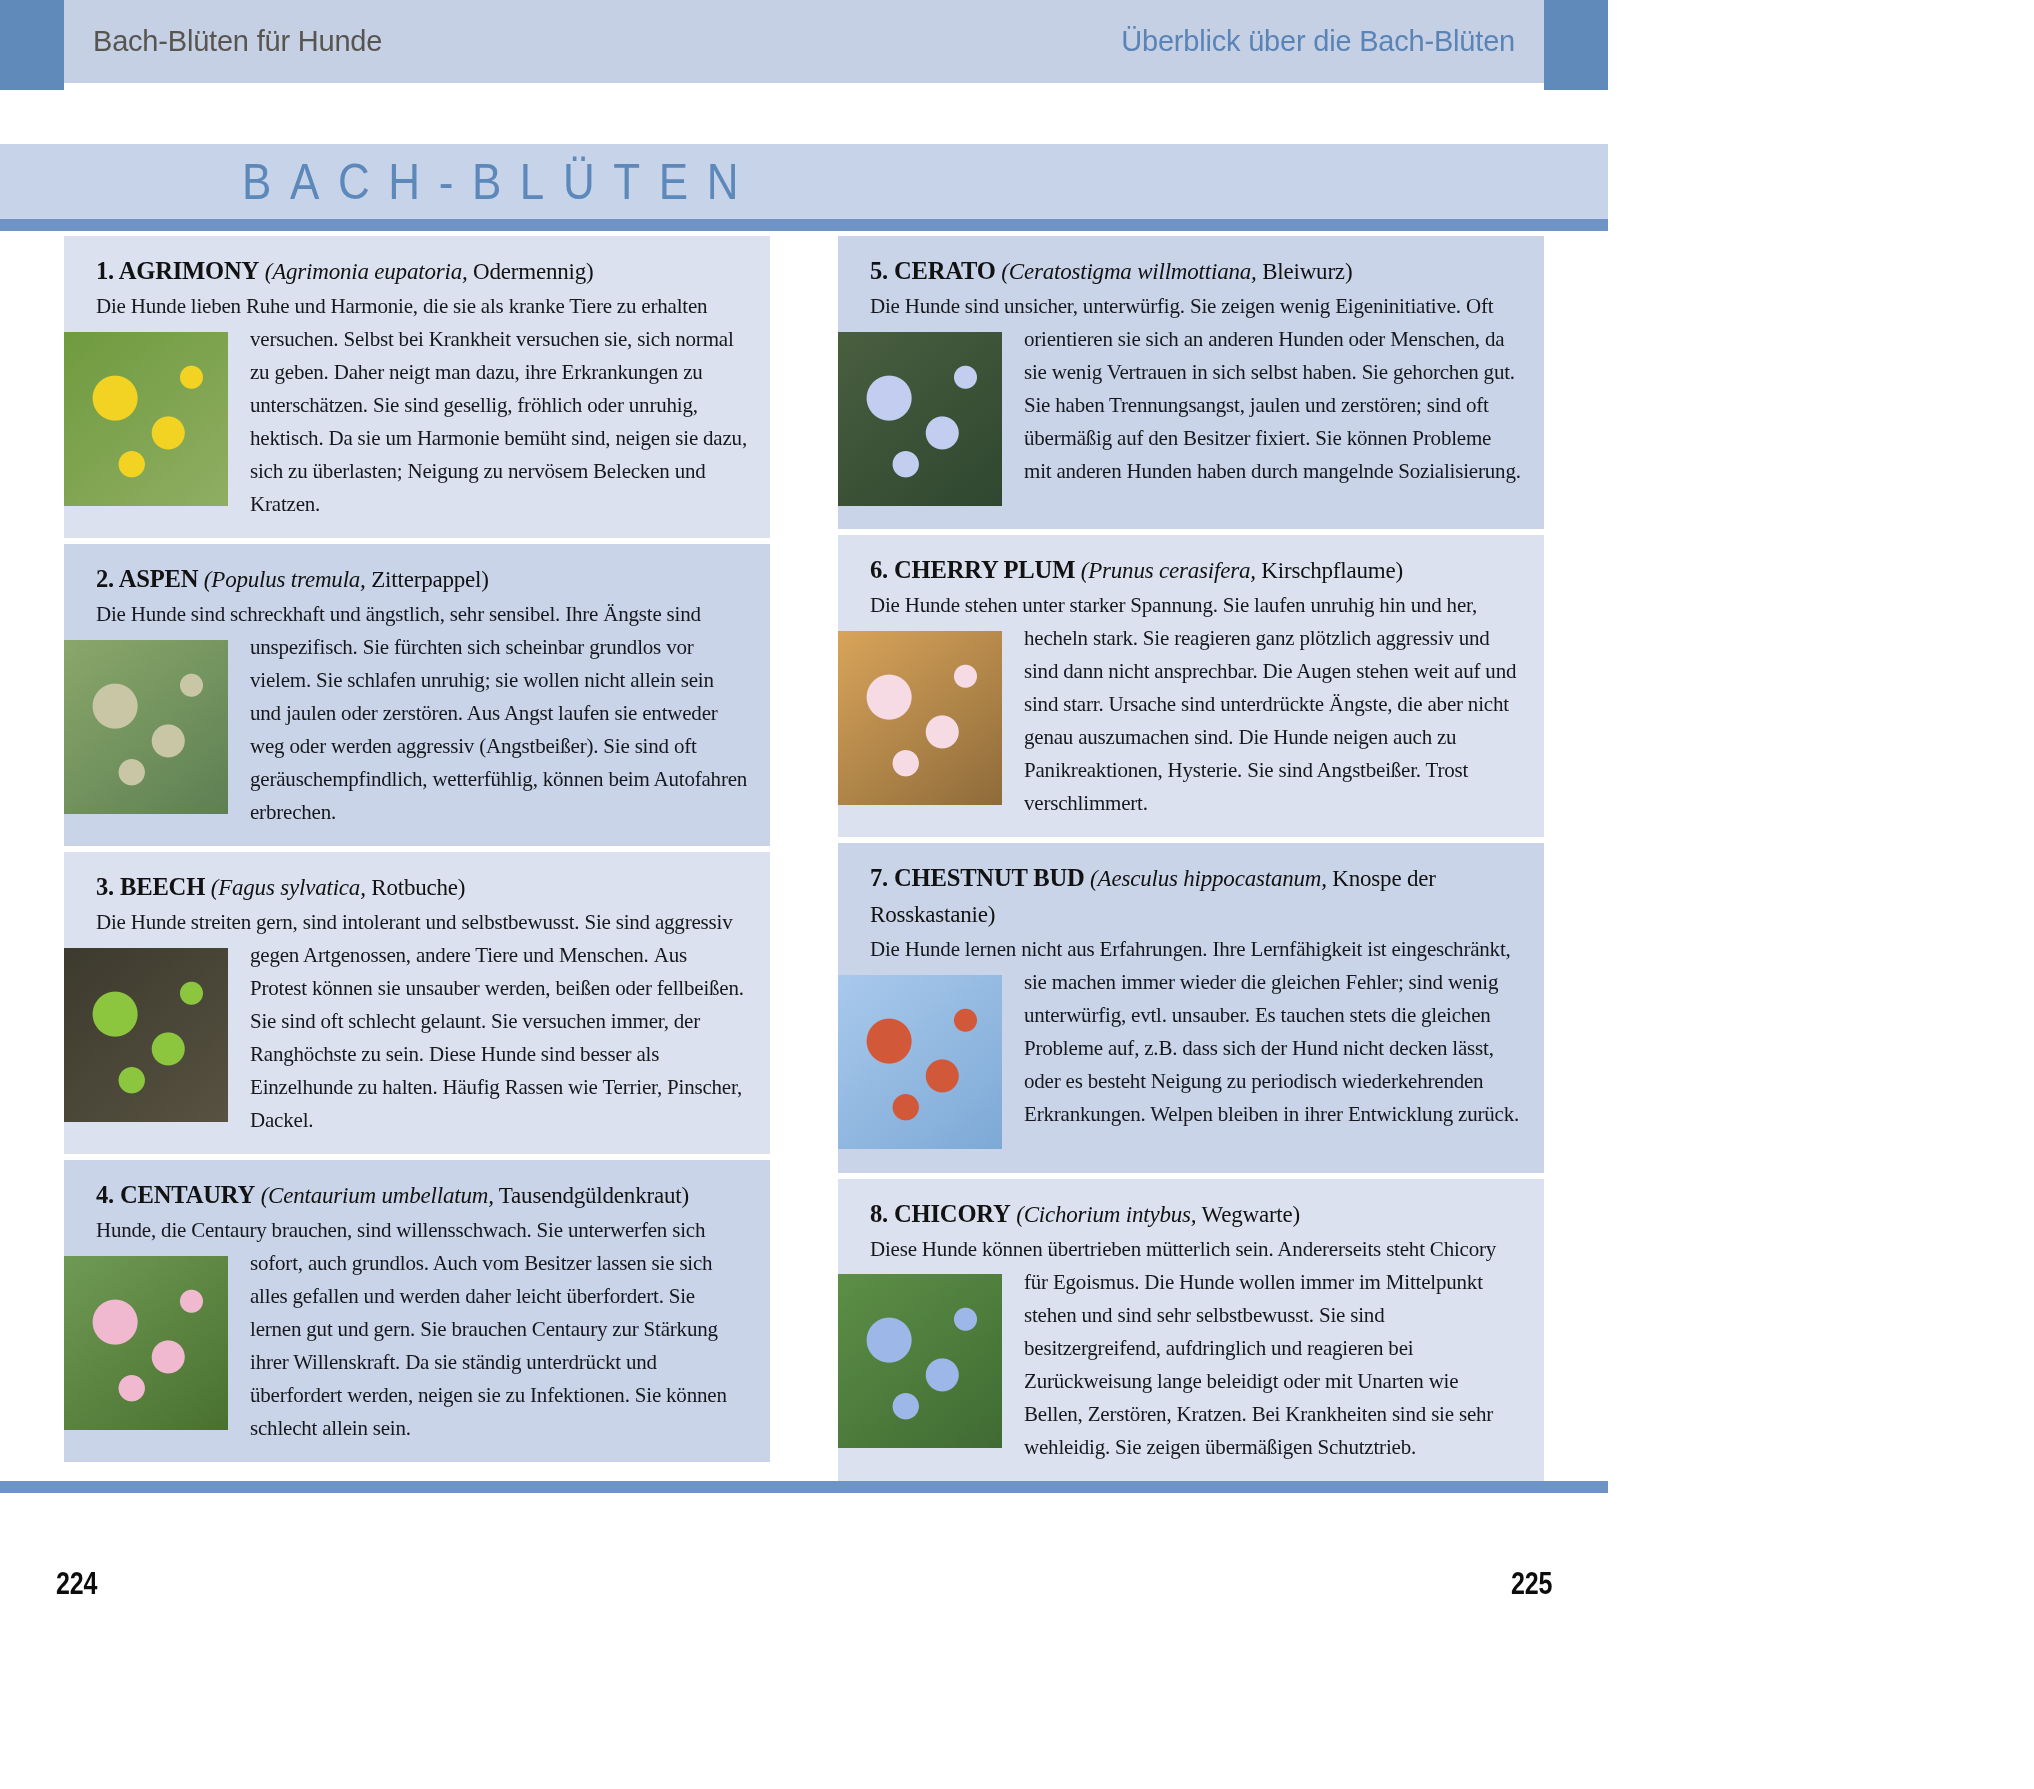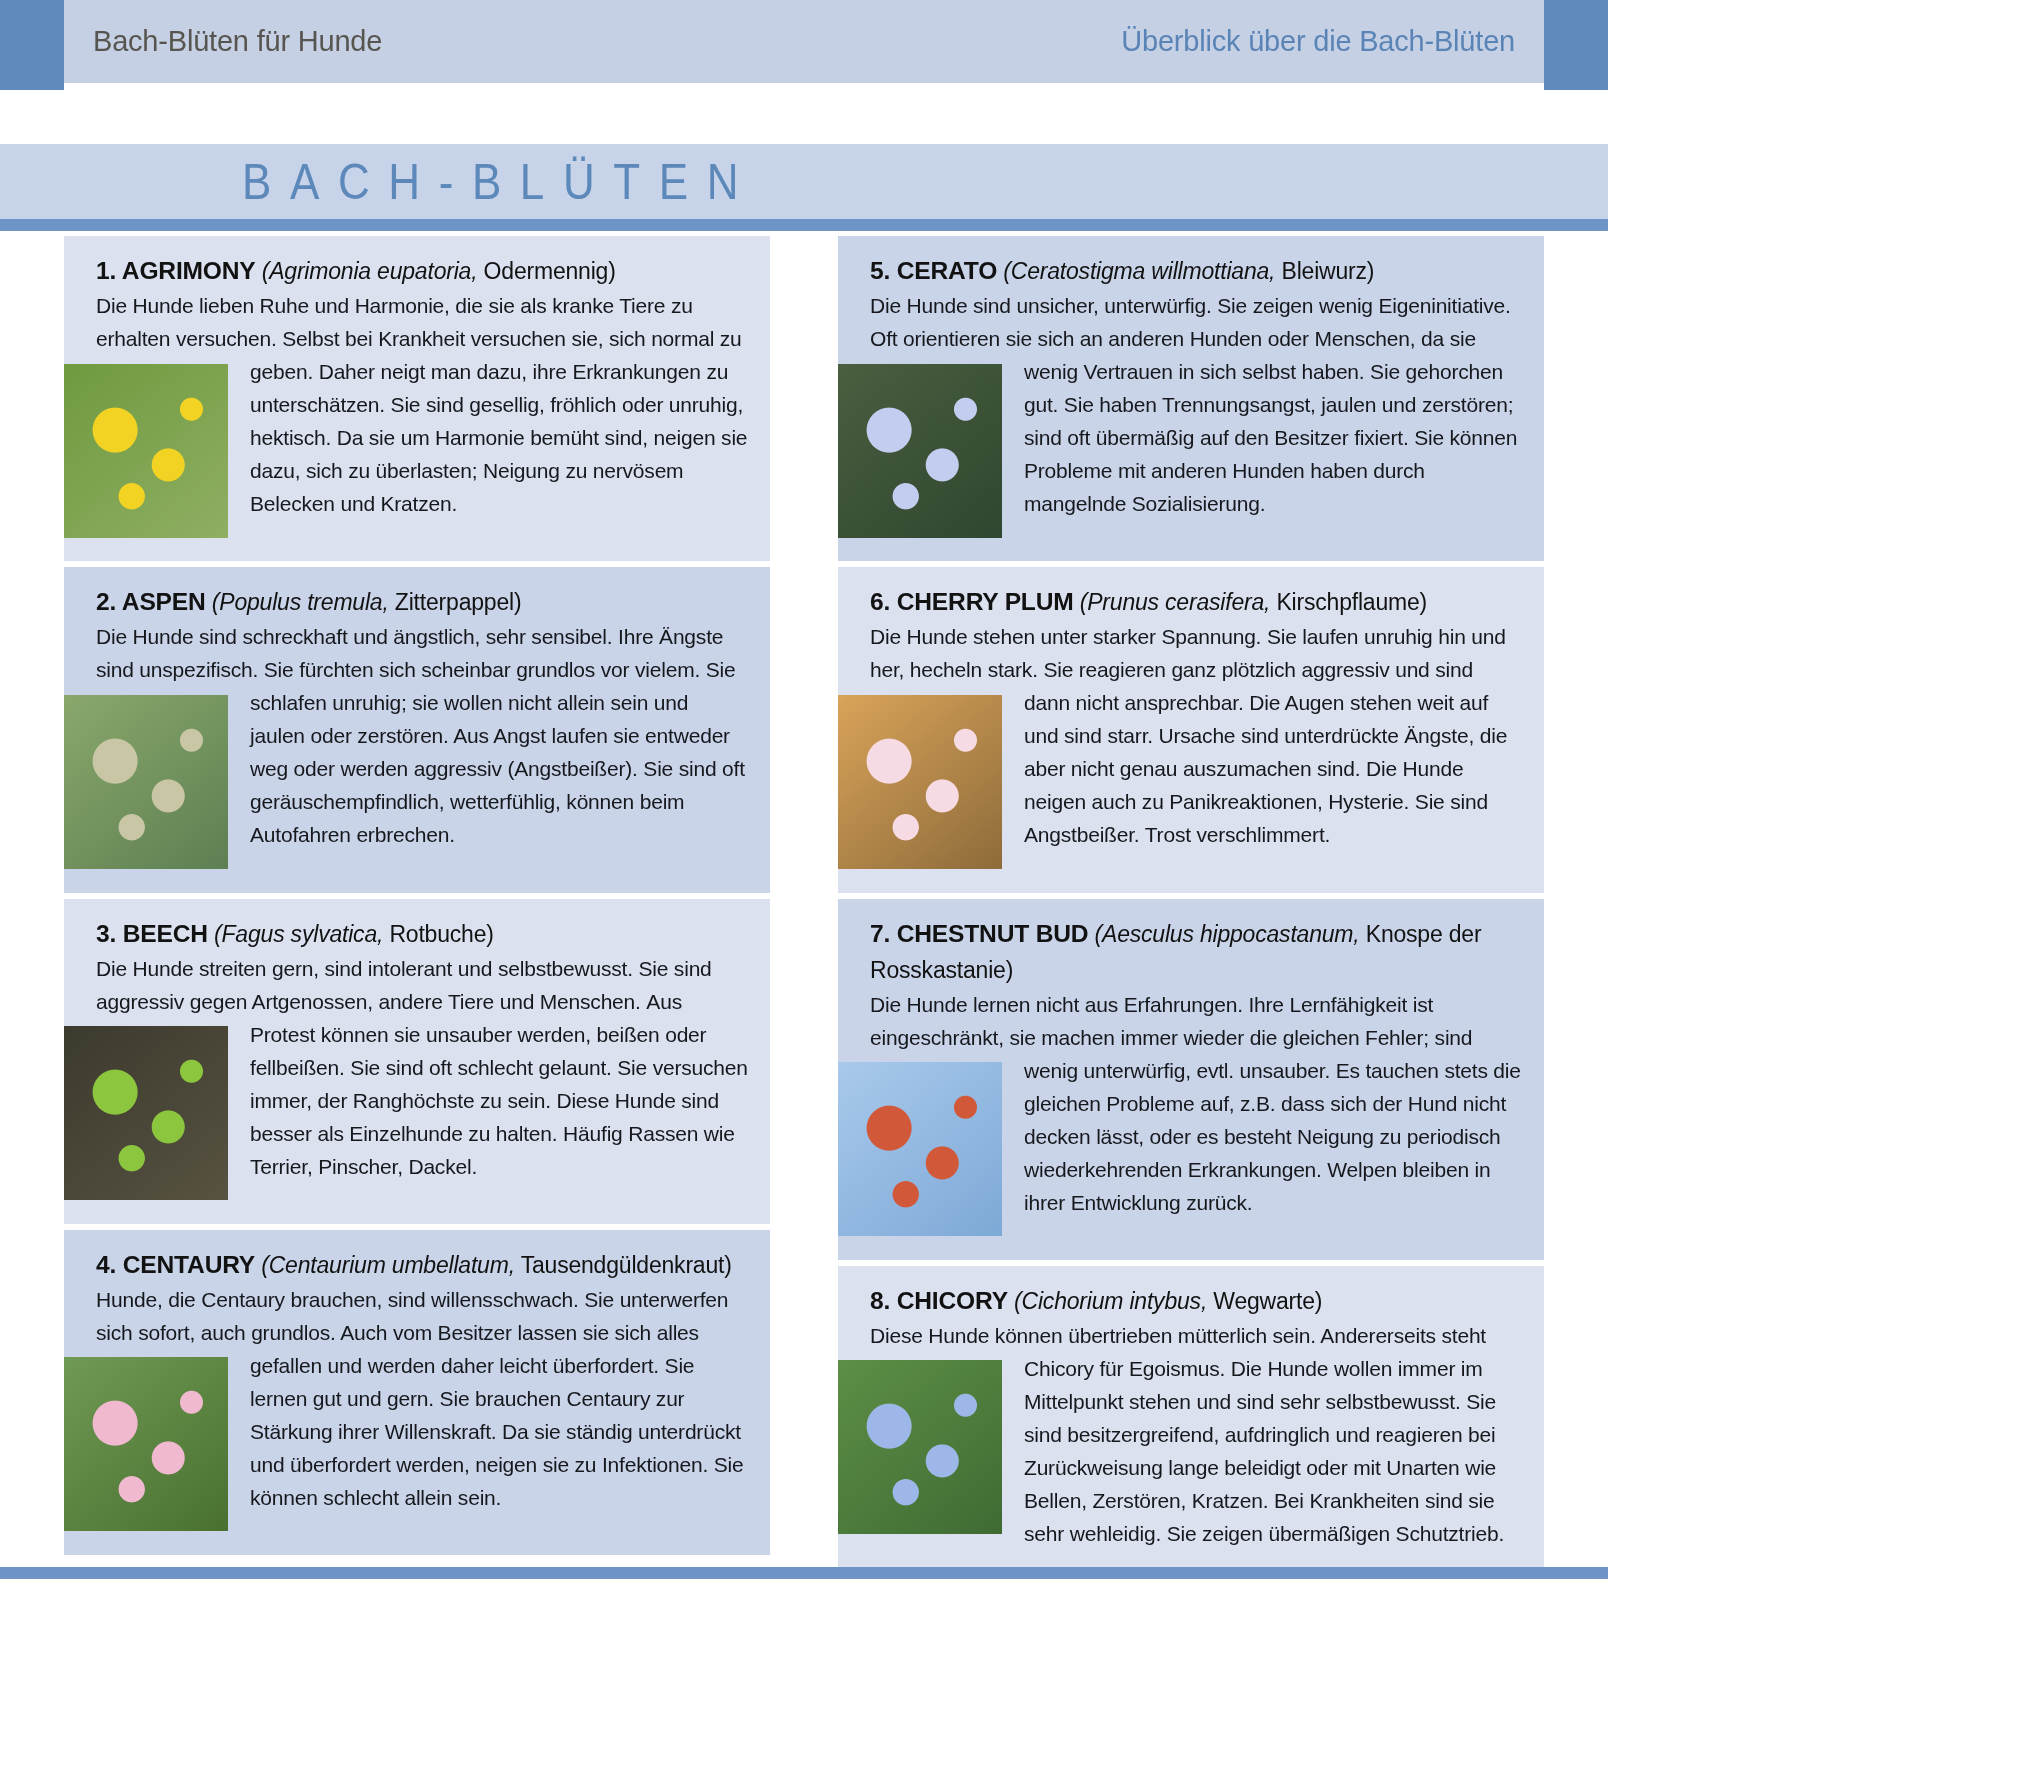--- a/index.html
+++ b/index.html
@@ -62,20 +62,21 @@
   }
   .band-strip{height:12px;background:var(--strip-blue);}
   .band-strip.top{margin-bottom:5.1px;}
 
   
   .content{
     display:flex;
     gap:68px;
     padding:0 64px;
     background:#ffffff;
+    font-family:Liberation Serif, serif;
   }
   .col{width:920px;display:flex;flex-direction:column;}
 
   .entry{
     padding:17px 22px 17px 32px;
     margin-bottom:6px;
     overflow:hidden; 
   }
   .entry:last-child{margin-bottom:0;}
   .tone-a{background:var(--tone-light);}
@@ -255,15 +256,19 @@
           <span>Mittelpunkt stehen und sind sehr selbstbewusst. Sie sind besitzergreifend, aufdringlich und reagieren bei Zurückweisung lange beleidigt oder mit Unarten wie Bellen, Zerstören, Kratzen. Bei Krankheiten sind sie sehr wehleidig. Sie zeigen übermäßigen Schutztrieb.</span>
         </p>
       </section>
 
     </div>
 
   </main>
 
   <div class="band-strip bottom"></div>
 
+  <footer class="pagefooter">
+    <span class="pn left">224</span>
+    <span class="pn right">225</span>
+  </footer>
 
 </div>
 
 
 </body></html>

